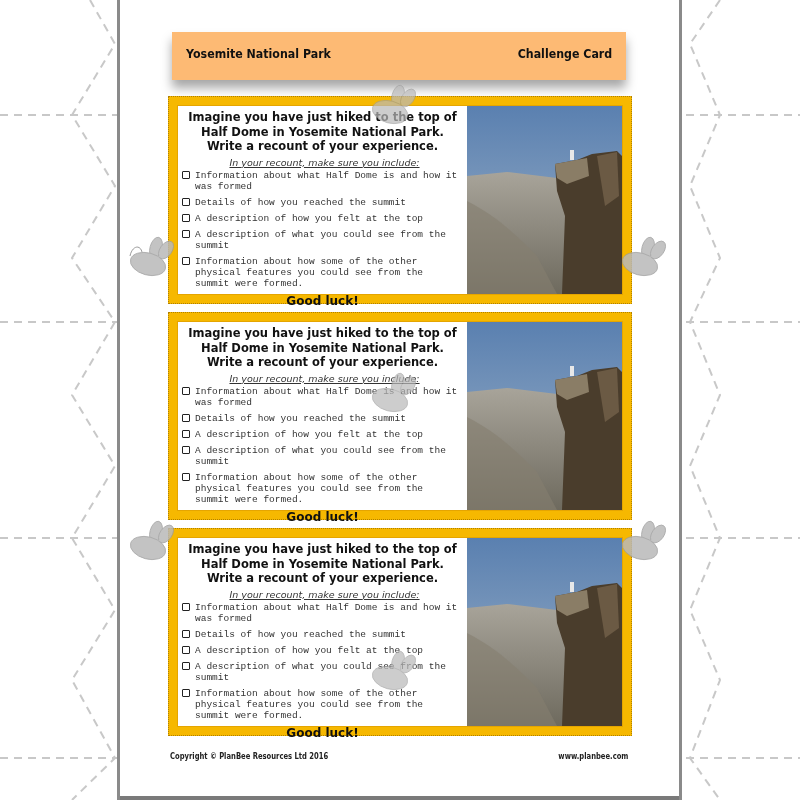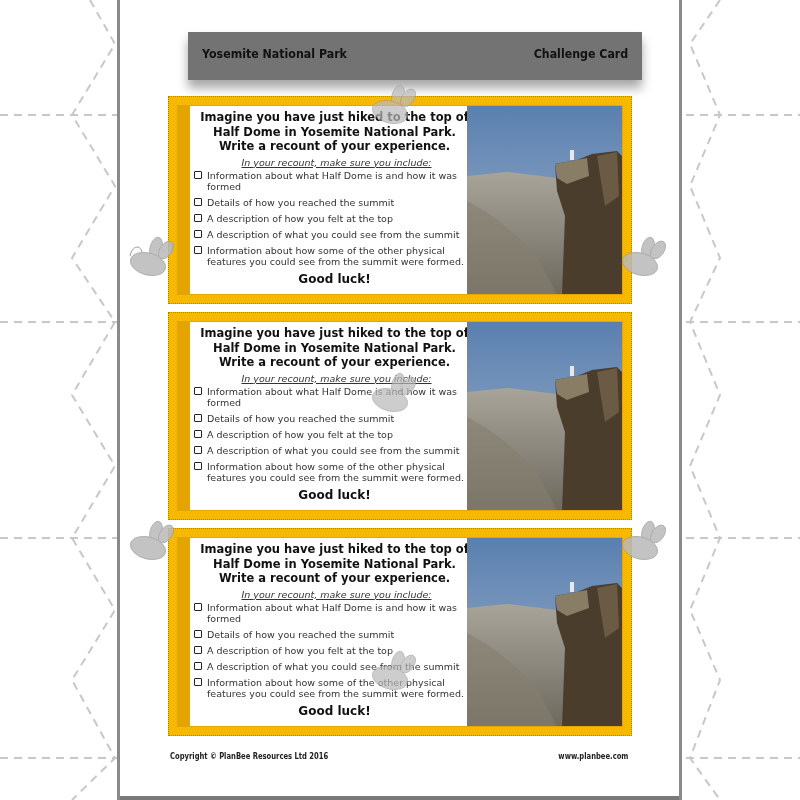--- a/index.html
+++ b/index.html
@@ -1,33 +1,33 @@
 <!DOCTYPE html>
 <html><head>
 <meta charset="utf-8">
 <style>
   html, body { margin:0; padding:0; }
   body { width:800px; height:800px; background:#ffffff; position:relative; overflow:hidden; font-family:"DejaVu Sans", sans-serif; }
   .bg-hex { position:absolute; left:0; top:0; width:800px; height:800px; }
   .page { position:absolute; left:117px; top:0; width:565px; height:800px; background:#fff;
           border-left:3px solid #8a8a8a; border-right:3px solid #8a8a8a; box-sizing:border-box;
           box-shadow: inset 0 -4px 0 #7a7a7a; }
-  .header { position:absolute; left:172px; top:32px; width:454px; height:48px; background:#737373;
-            box-shadow: 0 8px 10px rgba(0,0,0,0.35); margin-left: 16px; }
+  .header { position:absolute; left:172px; top:32px; width:454px; height:48px; background:#fdba74;
+            box-shadow: 0 8px 10px rgba(0,0,0,0.35); }
   .header .t { position:absolute; top:14px; font-family:"DejaVu Sans", sans-serif; font-weight:bold; font-size:13px; color:#111; transform:scaleX(0.85); }
   .header .left { left:14px; transform-origin:left center; }
   .header .right { right:14px; transform-origin:right center; }
   .card { position:absolute; left:168px; width:464px; height:208px; background:#f6b800;
           border:1px dotted #b08000; box-sizing:border-box; }
   .card .inner { position:absolute; left:8px; top:8px; right:8px; bottom:8px; background:#e5a500; }
-  .card .textbox { position:absolute; left:9px; top:9px; width:289px; height:188px; background:#fff;margin-left:12px; }
+  .card .textbox { position:absolute; left:9px; top:9px; width:289px; height:188px; background:#fff; }
   .card .photo { position:absolute; left:298px; top:9px; width:155px; height:188px; overflow:hidden; }
   .prompt { text-align:center; font-weight:bold; font-size:11.5px; line-height:14.5px; color:#111; margin:4px 8px 0 8px; }
   .intro { font-size:9.5px; font-style:italic; text-decoration:underline; color:#333; margin:3px 0 0 4px;text-align:center; }
-  ul.items { list-style:none; margin:2px 0 0 0; padding:0 6px 0 4px; }
+  ul.items { list-style:none; margin:2px 0 0 0; padding:0 6px 0 4px;font-family:Liberation Mono, monospace; }
   ul.items li { position:relative; padding-left:13px; font-size:9.5px; line-height:11px; color:#333; margin-bottom:5px; }
   ul.items li .box { position:absolute; left:0; top:1px; width:8px; height:8px; border:1.5px solid #222; border-radius:1px; box-sizing:border-box; }
   .goodluck { text-align:center; font-weight:bold; font-size:12px; color:#111; margin-top:3px; }
   .footer { position:absolute; top:752px; font-size:8px; font-weight:bold; color:#222; transform:scaleX(0.85); }
   .footer.left { left:170px; transform-origin:left center; }
   .footer.right { right:172px; transform-origin:right center; }
   .bee { position:absolute; width:56px; height:44px; }
 </style>
 </head>
 <body>

